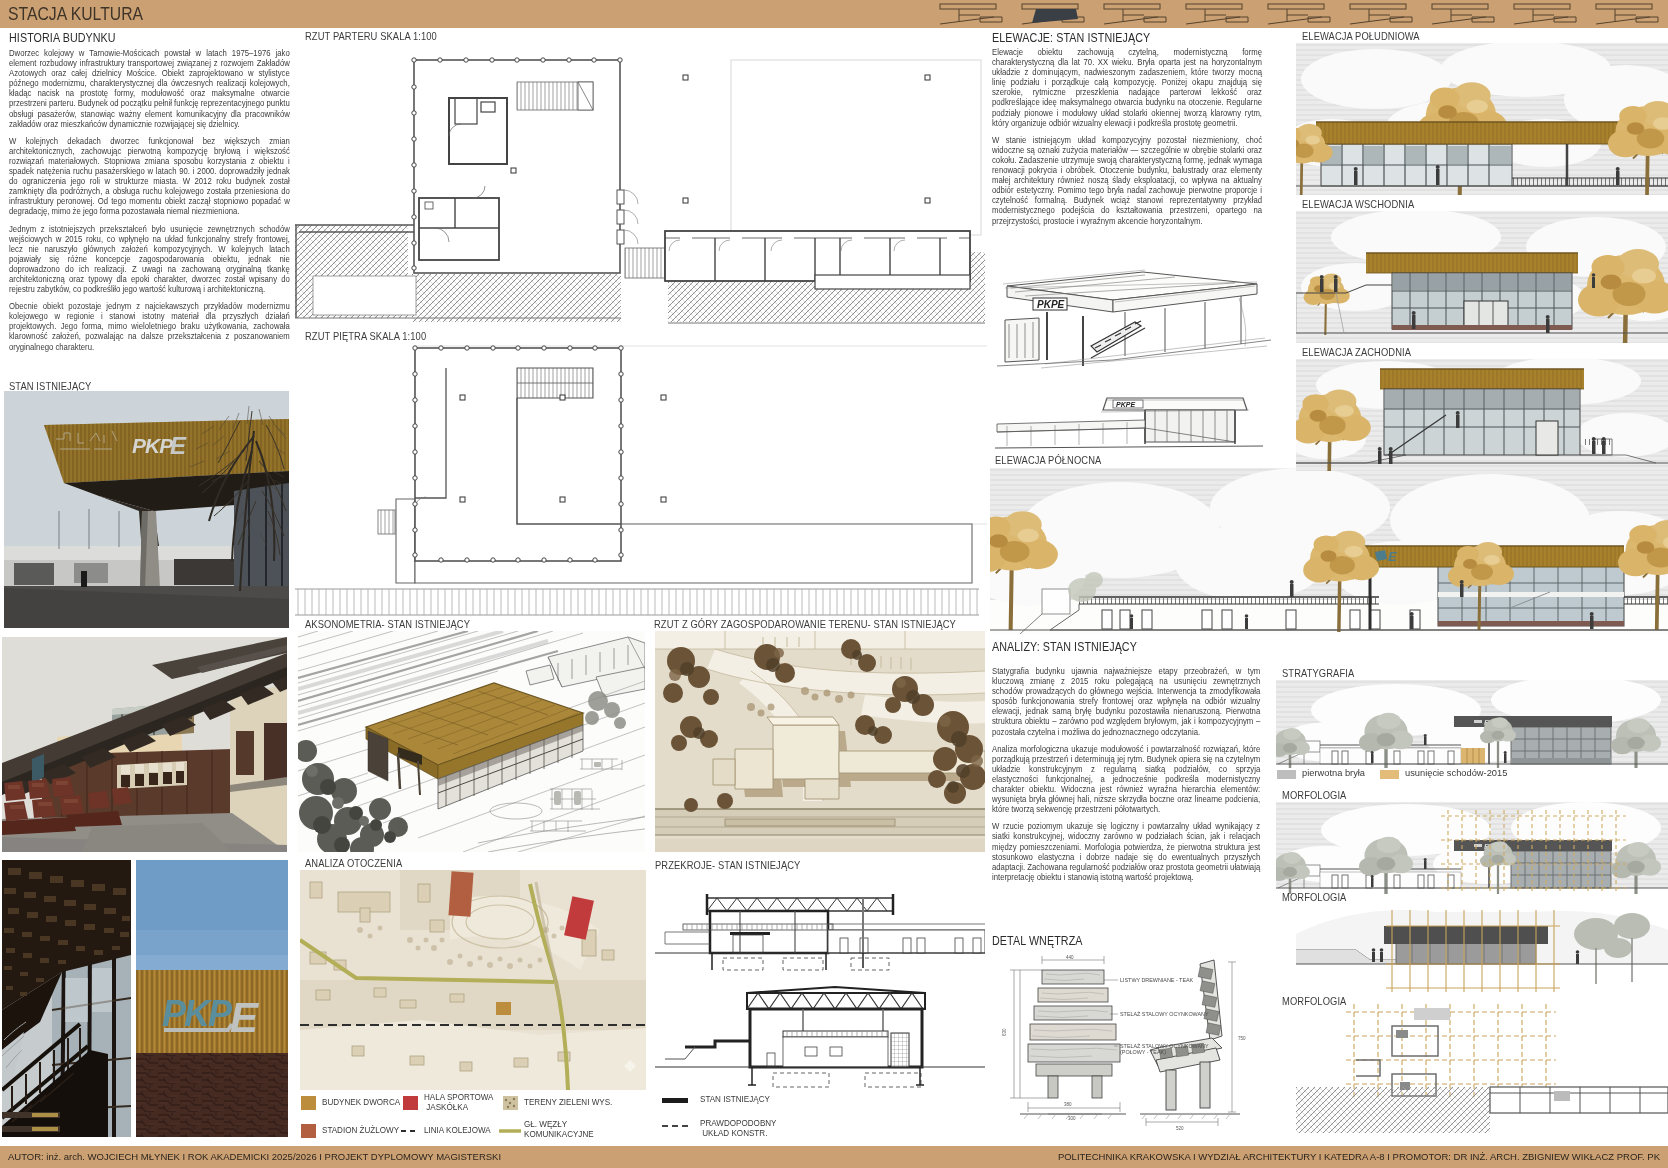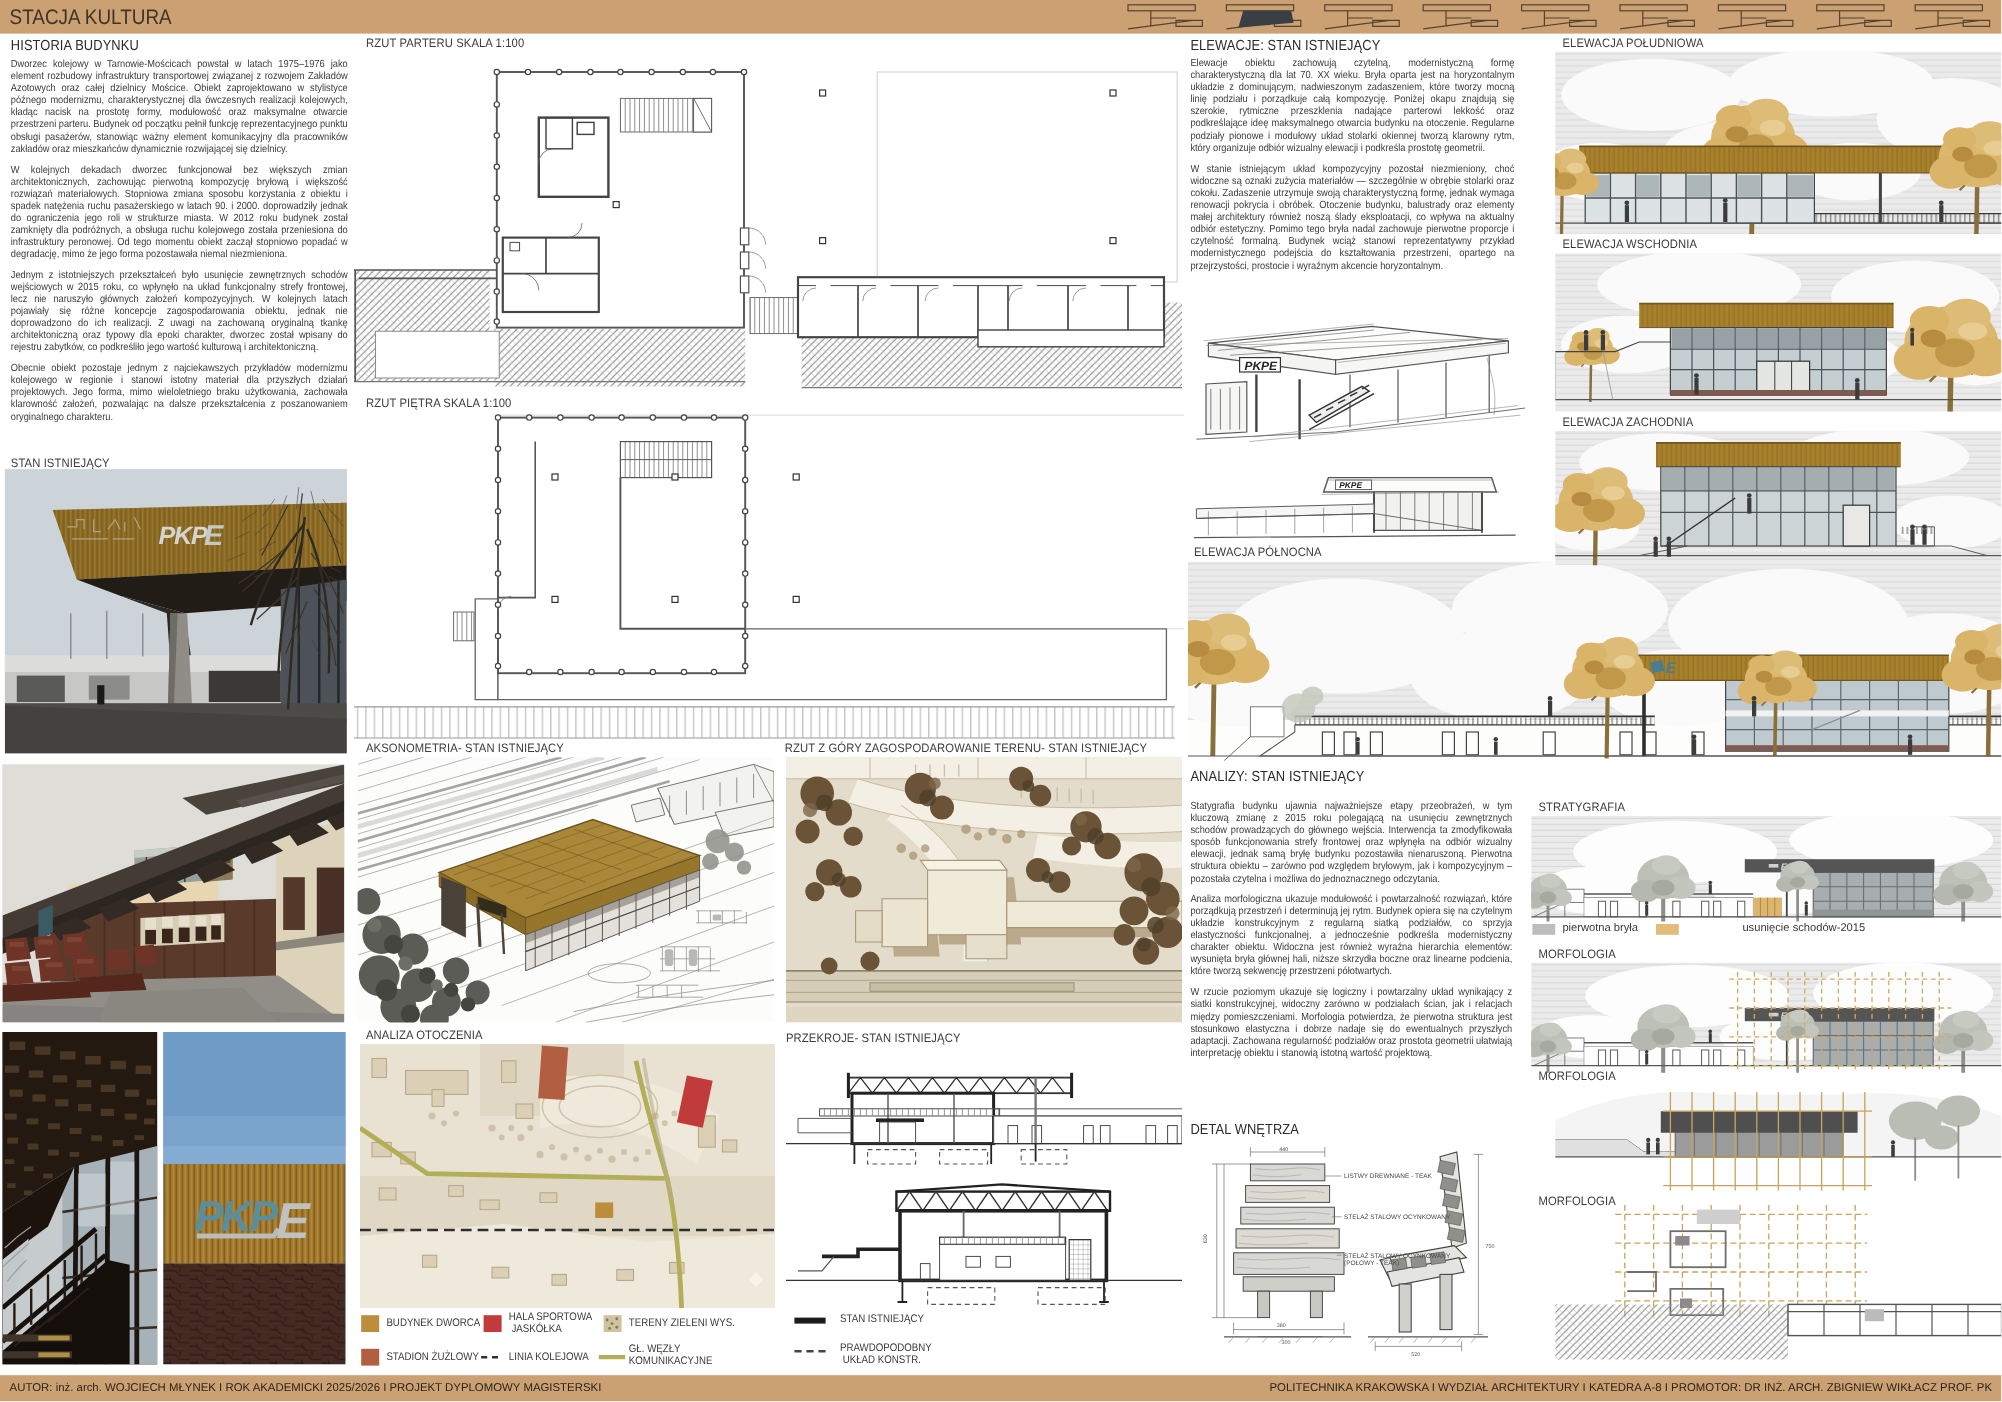--- a/index.html
+++ b/index.html
@@ -1508,21 +1508,21 @@
         <rect x="228" y="74" width="2.5" height="9"></rect>
         <circle cx="229.2" cy="72.5" r="1.5"></circle>
       </g>
 <line x1="0" y1="84" x2="392" y2="84" stroke="#555" stroke-width="1"></line>
 </svg>
 
 <div class="abs" style="left:1277px;top:770px;width:19px;height:9px;background:#bdbdbd;"></div>
 <div class="abs" style="left:1302px;top:768px;font-size:9.3px;color:#3a3a3a;text-align:center;">pierwotna bryła</div>
 
 <div class="abs" style="left:1380px;top:770px;width:19px;height:9px;background:#e3bc79;"></div>
-<div class="abs" style="left:1405px;top:768px;font-size:9.3px;color:#3a3a3a;margin-left:47px;">usunięcie schodów-2015</div>
+<div class="abs" style="left:1405px;top:768px;font-size:9.3px;color:#3a3a3a;">usunięcie schodów-2015</div>
 
 <div class="lbl" style="left:1282px;top:790px;">MORFOLOGIA</div>
 
 <svg class="abs" style="left:1276px;top:802px;" width="392" height="92" viewBox="0 0 392 92">
 <rect width="392" height="86" fill="url(#stripes)"></rect>
 <g fill="#fdfdfd">
 <ellipse cx="130" cy="28" rx="85" ry="26"></ellipse>
         <ellipse cx="310" cy="26" rx="75" ry="26"></ellipse>
         <ellipse cx="50" cy="62" rx="48" ry="18"></ellipse>
         <ellipse cx="215" cy="62" rx="58" ry="20"></ellipse>

